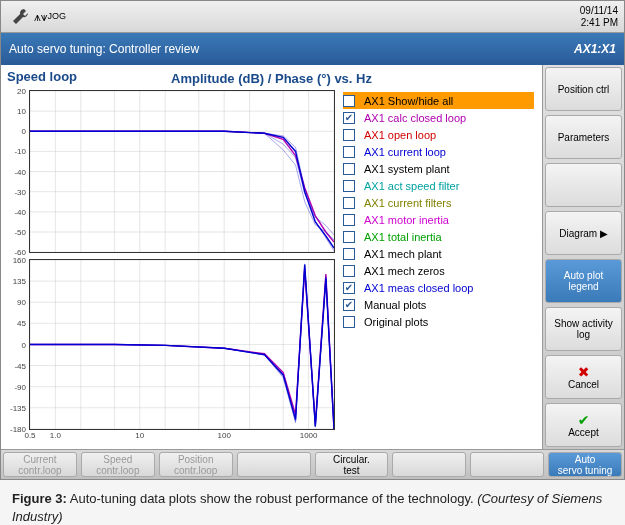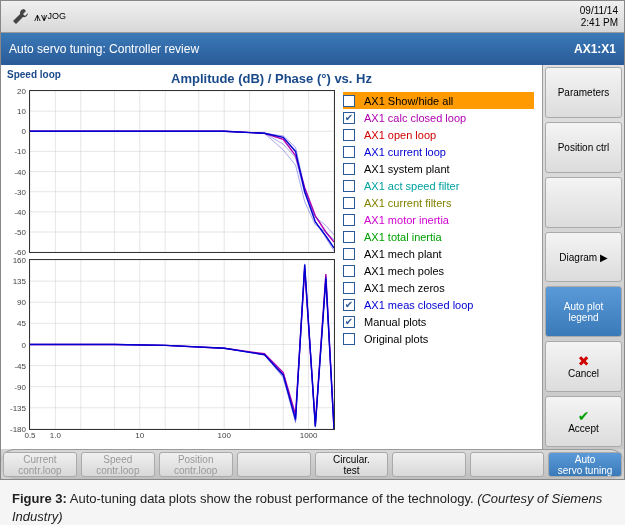--- a/index.html
+++ b/index.html
@@ -4,43 +4,43 @@
 <style>
 * { box-sizing: border-box; margin: 0; padding: 0; }
 body { font-family: Arial, sans-serif; font-size: 11px; background: #fff; width: 625px; }
 .screen { width: 625px; height: 480px; background: linear-gradient(to bottom, #e8e8e8, #d0d0d0); border: 1px solid #888; display: flex; flex-direction: column; }
 .topbar { height: 32px; display: flex; align-items: center; background: linear-gradient(to bottom, #f0f0f0, #d8d8d8); border-bottom: 1px solid #999; padding: 0 6px; }
 .topbar .tool-icon { width: 26px; height: 26px; display: flex; align-items: center; justify-content: center; margin-right: 4px; }
 .topbar .jog { font-size: 9px; text-align: center; line-height: 1; }
 .topbar .spacer { flex: 1; }
 .topbar .datetime { text-align: right; font-size: 10px; line-height: 1.2; }
 .titlebar { height: 32px; background: linear-gradient(to bottom, #3a7ab8, #2a5a98); color: #fff; display: flex; align-items: center; padding: 0 8px; font-size: 12px; }
-.titlebar .ax { margin-left: auto; font-weight: bold; }
+.titlebar .ax { margin-left: auto; font-weight: bold; font-style: italic; }
 .main { flex: 1; display: flex; }
 .content { flex: 1; display: flex; flex-direction: column; }
 .plotarea { flex: 1; background: #fff; position: relative; padding: 4px; }
-.speed-label { position: absolute; top: 4px; left: 6px; font-weight: bold; color: #1a4a8a; font-size: 10px; }
+.speed-label { position: absolute; top: 4px; left: 6px; font-weight: bold; color: #1a4a8a; font-size: 13px; }
 .plot-title { text-align: center; font-weight: bold; font-size: 13px; color: #1a4a8a; margin-bottom: 2px; padding-top: 2px; }
 .plots { display: flex; height: calc(100% - 18px); }
 .plot-col { width: 330px; display: flex; flex-direction: column; gap: 4px; padding: 2px 0 2px 2px; }
 .plot { flex: 1; position: relative; border: 1px solid #333; background: #fff; text-align: right; }
 .plot svg { width: 100%; height: 100%; display: block; }
 .yticks { position: absolute; left: -22px; top: 0; bottom: 0; width: 20px; font-size: 8px; color: #444; }
 .ytick { position: absolute; right: 2px; transform: translateY(-50%); }
 .xticks { position: absolute; left: 0; right: 0; bottom: -12px; height: 10px; font-size: 8px; color: #444; }
 .xtick { position: absolute; transform: translateX(-50%); }
 .legend { flex: 1; padding: 4px 4px 4px 8px; overflow: hidden; }
 .legend-item { display: flex; align-items: center; height: 17px; font-size: 11px; gap: 9px; }
 .legend-item.sel { background: #ff9a00; }
 .cb { width: 12px; height: 12px; border: 1px solid #2a5a98; background: #fff; display: flex; align-items: center; justify-content: center; font-size: 10px; color: #2a5a98; }
 .sidebar { width: 82px; background: linear-gradient(to bottom, #e0e0e0, #c8c8c8); border-left: 1px solid #999; display: flex; flex-direction: column; }
 .side-btn { flex: 1; border: 1px solid #aaa; border-radius: 3px; margin: 2px; background: linear-gradient(to bottom, #f4f4f4, #dcdcdc); display: flex; flex-direction: column; align-items: center; justify-content: center; font-size: 10px; text-align: center; padding: 2px; line-height: 1.1; }
 .side-btn.active { background: linear-gradient(to bottom, #5a9ad8, #3a7ab8); color: #fff; }
 .side-btn .ico { font-size: 14px; line-height: 1; }
-.bottombar { height: 30px; display: flex; background: linear-gradient(to bottom, #d8d8d8, #c0c0c0); border-top: 1px solid #999; border-radius: 14px; }
+.bottombar { height: 30px; display: flex; background: linear-gradient(to bottom, #d8d8d8, #c0c0c0); border-top: 1px solid #999; }
 .bot-btn { flex: 1; border: 1px solid #aaa; border-radius: 3px; margin: 2px; background: linear-gradient(to bottom, #f0f0f0, #d8d8d8); display: flex; align-items: center; justify-content: center; font-size: 10px; text-align: center; line-height: 1.1; }
 .bot-btn.dim { color: #999; }
 .bot-btn.active { background: linear-gradient(to bottom, #5a9ad8, #3a7ab8); color: #fff; }
 .caption { padding: 10px 12px; font-size: 13px; line-height: 1.4; color: #222; background: #f5f5f5; }
 .caption .fig { font-weight: bold; }
 .caption .cred { font-style: italic; }
 </style>
 </head>
 <body>
 
@@ -200,57 +200,56 @@
               <div class="legend-item">
                 <span class="cb"></span>
                 <span style="color:#00a000">AX1 total inertia</span>
               </div>
               <div class="legend-item">
                 <span class="cb"></span>
                 <span style="color:#000">AX1 mech plant</span>
               </div>
               <div class="legend-item">
                 <span class="cb"></span>
-                <span style="color:#000">AX1 mech poles</span>
-              </div>
-              <div class="legend-item">
-                <span class="cb"></span>
                 <span style="color:#000">AX1 mech zeros</span>
               </div>
               <div class="legend-item">
                 <span class="cb">✔</span>
                 <span style="color:#0000d0">AX1 meas closed loop</span>
               </div>
               <div class="legend-item">
                 <span class="cb">✔</span>
                 <span style="color:#000">Manual plots</span>
               </div>
               <div class="legend-item">
                 <span class="cb"></span>
                 <span style="color:#000">Original plots</span>
               </div>
             </div>
         </div>
       </div>
     </div>
     <div class="sidebar" id="sidebar">
         <div class="side-btn">
+          <span>Position ctrl</span>
+        </div>
+        <div class="side-btn">
           <span>Parameters</span>
-        </div>
-        <div class="side-btn">
-          <span>Position ctrl</span>
         </div>
         <div class="side-btn">
           <span></span>
         </div>
         <div class="side-btn">
           <span>Diagram ▶</span>
         </div>
         <div class="side-btn active">
           <span>Auto plot legend</span>
+        </div>
+        <div class="side-btn">
+          <span>Show activity log</span>
         </div>
         <div class="side-btn">
           <span class="ico" style="color:#d00000">✖</span>
           <span>Cancel</span>
         </div>
         <div class="side-btn">
           <span class="ico" style="color:#00a000">✔</span>
           <span>Accept</span>
         </div>
       </div>

